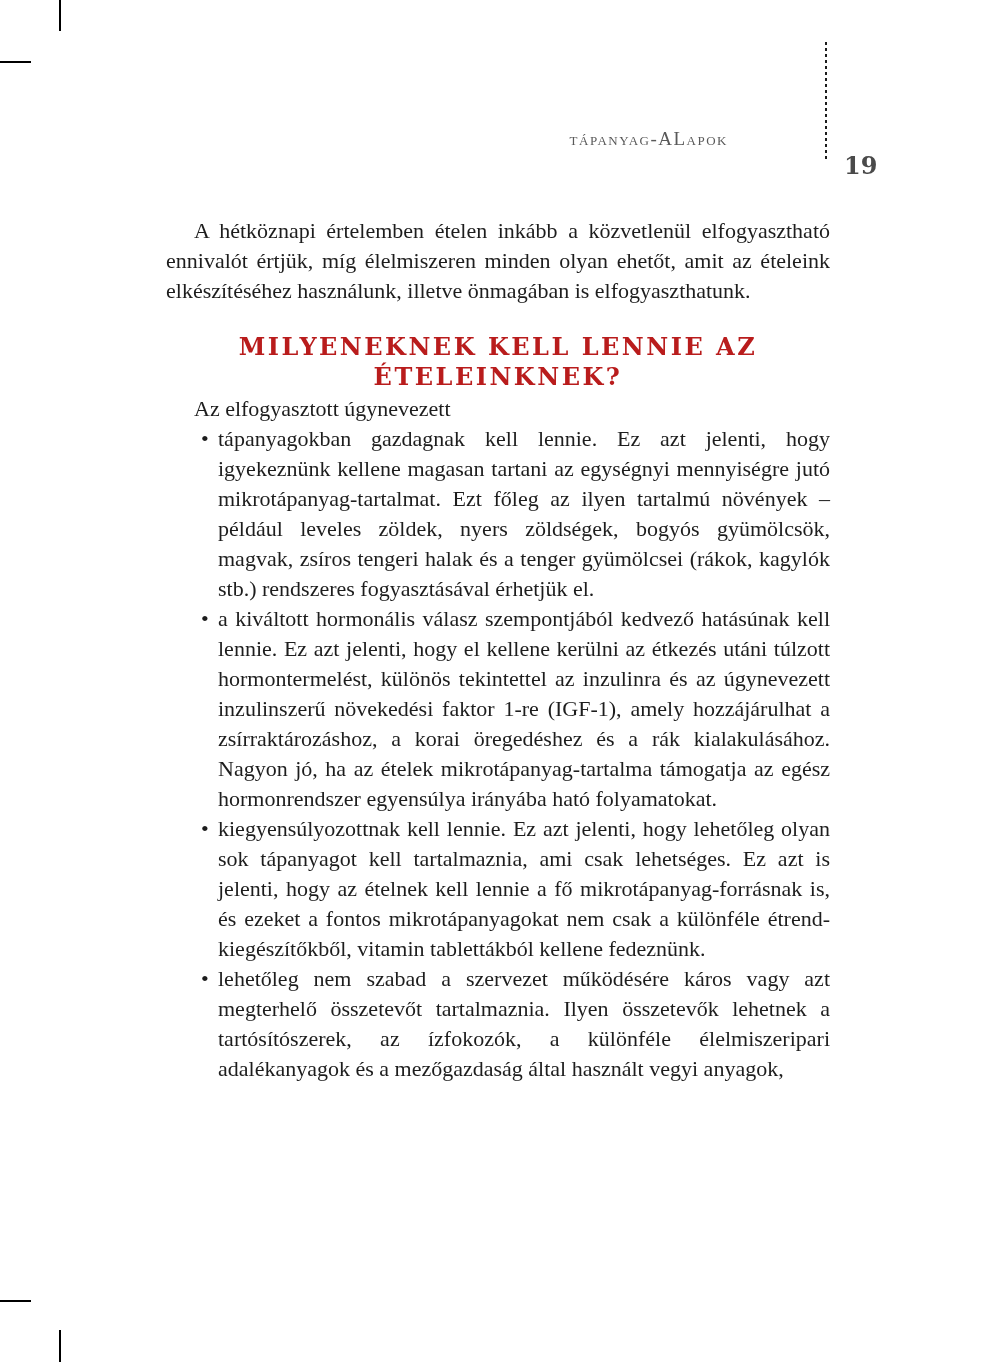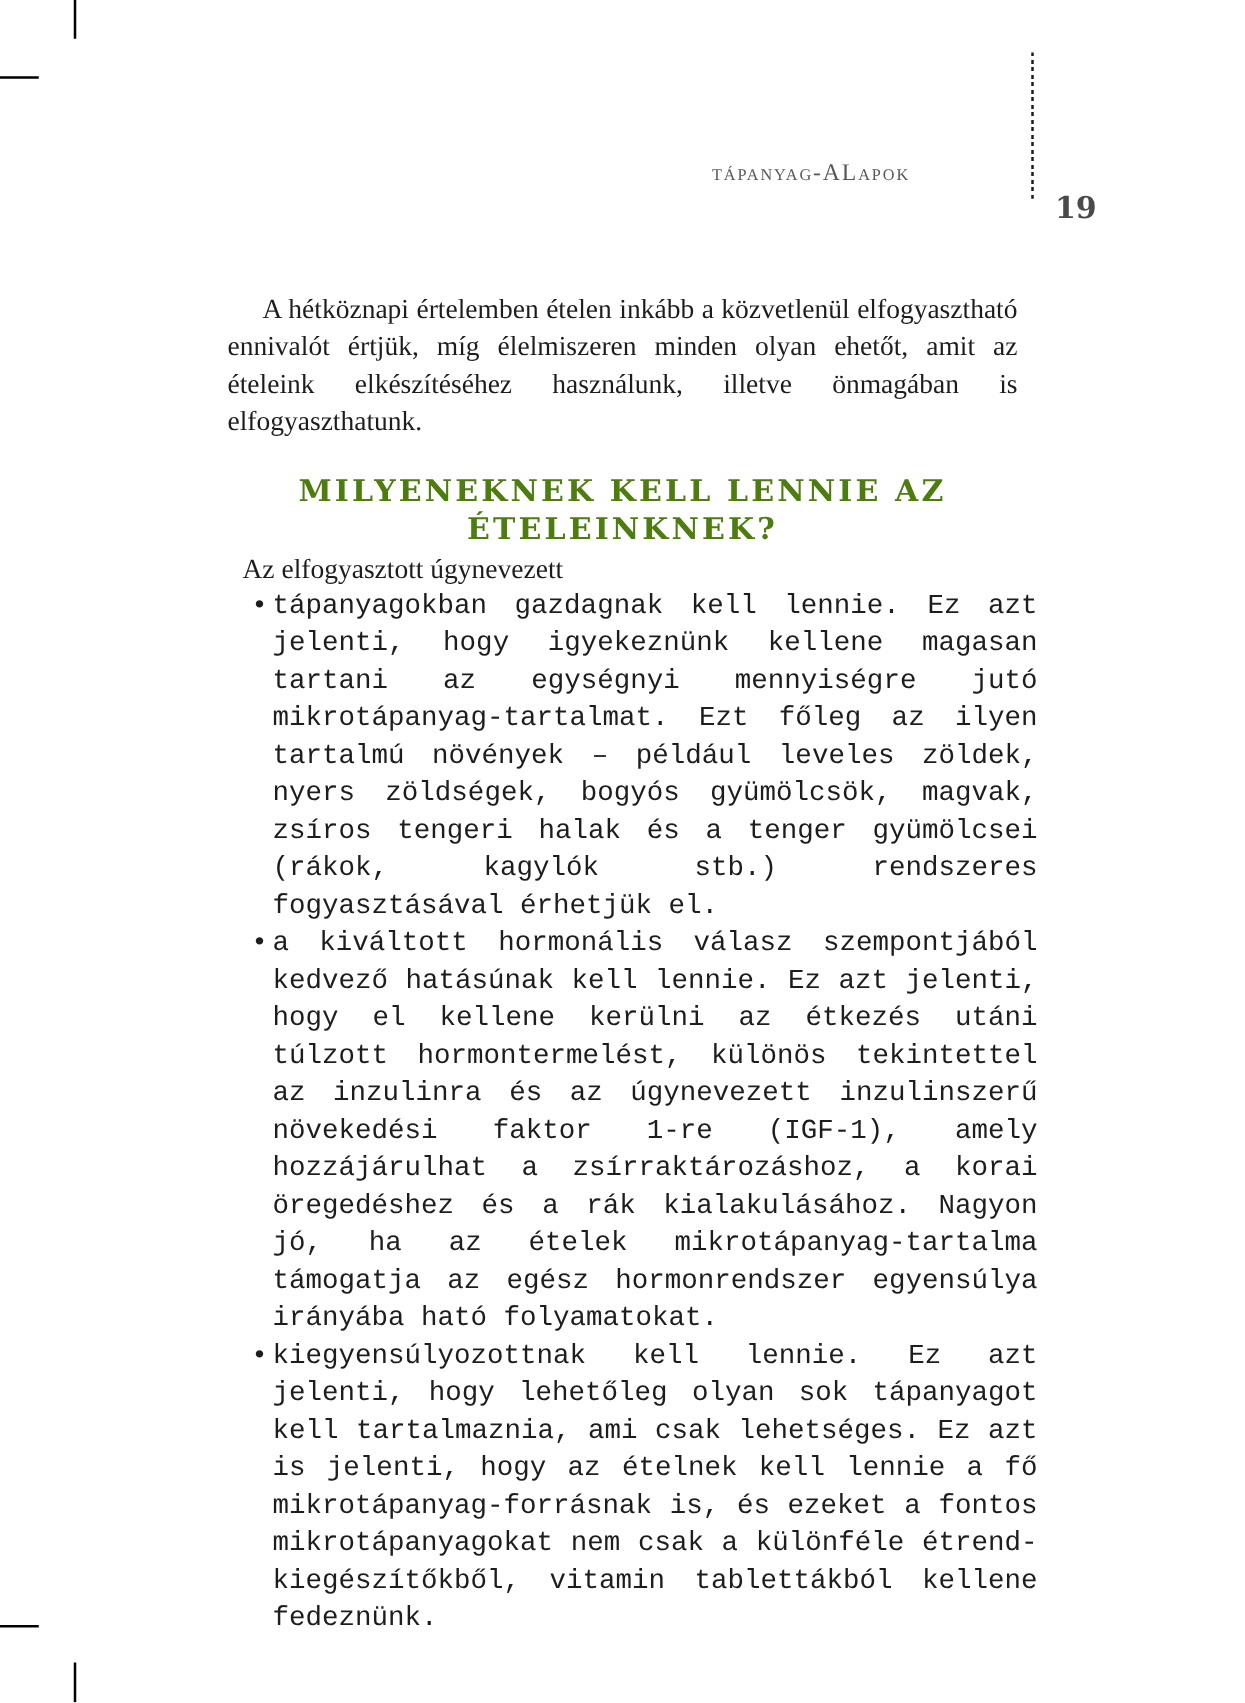--- a/index.html
+++ b/index.html
@@ -62,44 +62,43 @@
     left: 166px;
     top: 216px;
     width: 664px;
     font-size: 22px;
     line-height: 30px;
     color: #1d1d1d;
     text-align: justify;
     hyphens: auto;
   }
   .intro-paragraph {
-    margin: 16px;
+    margin: 0;
     text-indent: 28px;
   }
   .section-heading {
     margin: 26px 0 2px 0;
     font-family: "DejaVu Serif", serif;
     font-weight: bold;
     font-size: 24px;
     line-height: 30px;
     letter-spacing: 2.5px;
     text-align: center;
     text-indent: 0;
-    color: #4d7c0f;
+    color: #b91c1c;
     hyphens: none;
   }
   .list-intro {
     margin: 0;
     text-indent: 28px;
   }
   .bullet-list {
     margin: 0;
     padding: 0 0 0 52px;
     list-style: none;
-    font-family: Liberation Mono, monospace;
   }
   .bullet-list li { position: relative; }
   .bullet-list li::before {
     content: "\2022";
     position: absolute;
     left: -17px;
     top: 0;
   }
 </style>
 </head>
@@ -124,16 +123,17 @@
     <p class="intro-paragraph">A hétköznapi értelemben ételen inkább a közvetlenül elfogyasztható ennivalót értjük, míg élelmiszeren minden olyan ehetőt, amit az ételeink elkészítéséhez használunk, illetve önmagában is elfogyaszthatunk.</p>
 
     <h2 class="section-heading">MILYENEKNEK KELL LENNIE AZ ÉTELEINKNEK?</h2>
 
     <p class="list-intro">Az elfogyasztott úgynevezett</p>
 
     <ul class="bullet-list">
       <li>tápanyagokban gazdagnak kell lennie. Ez azt jelenti, hogy igyekeznünk kellene magasan tartani az egységnyi mennyiségre jutó mikrotápanyag-tartalmat. Ezt főleg az ilyen tartalmú növények – például leveles zöldek, nyers zöldségek, bogyós gyümölcsök, magvak, zsíros tengeri halak és a tenger gyümölcsei (rákok, kagylók stb.) rendszeres fogyasztásával érhetjük el.</li>
       <li>a kiváltott hormonális válasz szempontjából kedvező hatásúnak kell lennie. Ez azt jelenti, hogy el kellene kerülni az étkezés utáni túlzott hormontermelést, különös tekintettel az inzulinra és az úgynevezett inzulinszerű növekedési faktor 1-re (IGF-1), amely hozzájárulhat a zsírraktározáshoz, a korai öregedéshez és a rák kialakulásához. Nagyon jó, ha az ételek mikrotápanyag-tartalma támogatja az egész hormonrendszer egyensúlya irányába ható folyamatokat.</li>
       <li>kiegyensúlyozottnak kell lennie. Ez azt jelenti, hogy lehetőleg olyan sok tápanyagot kell tartalmaznia, ami csak lehetséges. Ez azt is jelenti, hogy az ételnek kell lennie a fő mikrotápanyag-forrásnak is, és ezeket a fontos mikrotápanyagokat nem csak a különféle étrend-kiegészítőkből, vitamin tablettákból kellene fedeznünk.</li>
+      <li>lehetőleg nem szabad a szervezet működésére káros vagy azt megterhelő összetevőt tartalmaznia. Ilyen összetevők lehetnek a tartósítószerek, az ízfokozók, a különféle élelmiszeripari adalékanyagok és a mezőgazdaság által használt vegyi anyagok,</li>
     </ul>
   </div>
 
 </div>
 
 </body></html>

